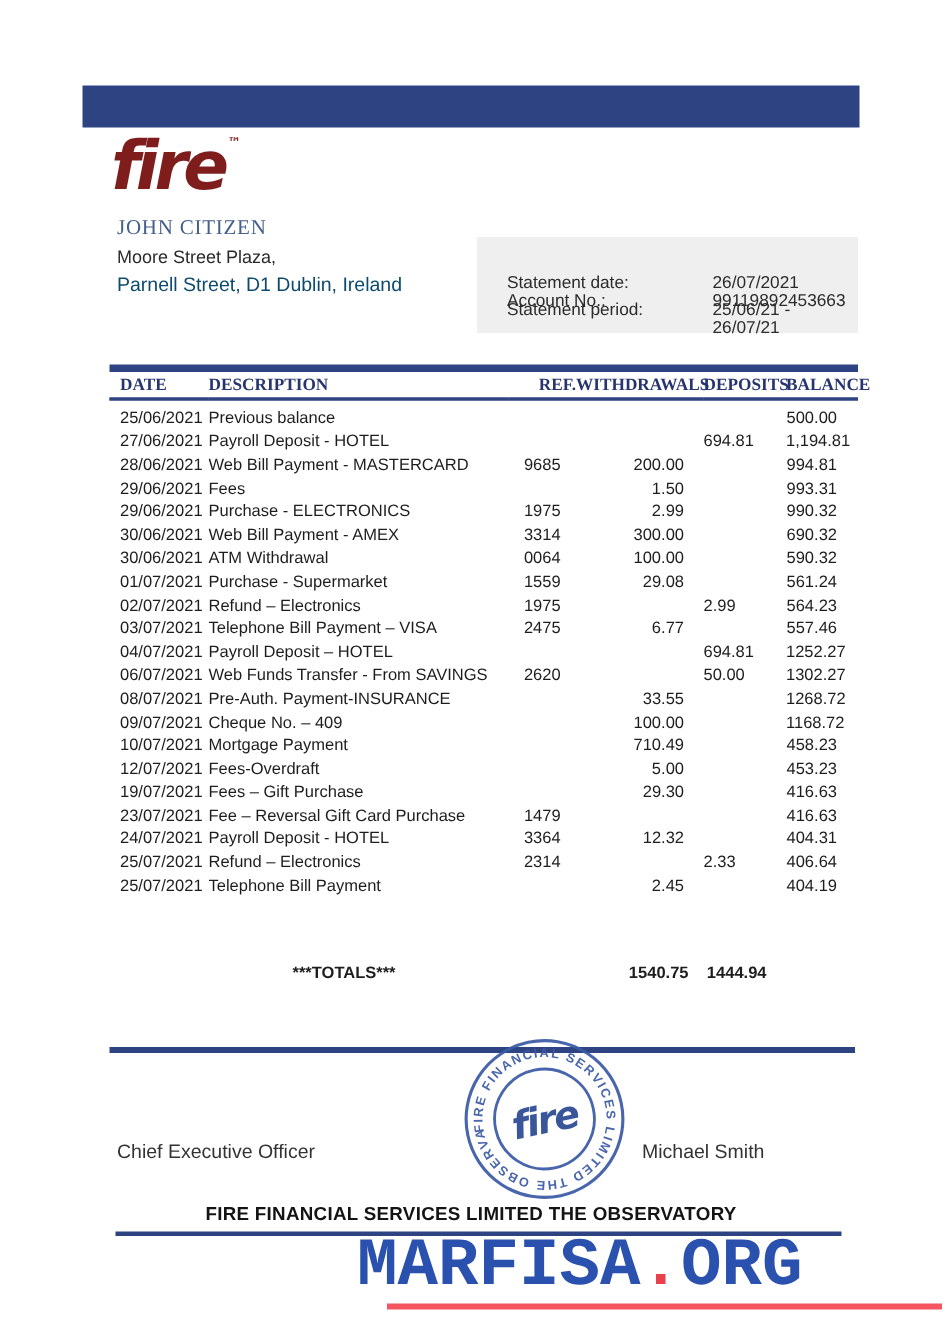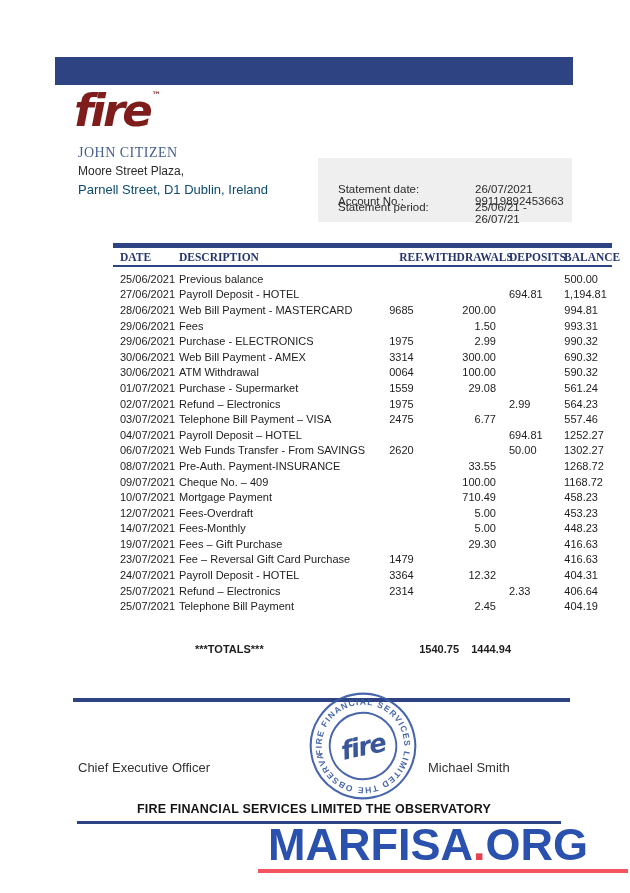--- a/index.html
+++ b/index.html
@@ -19,21 +19,21 @@
   .addr2{left:78px;top:182px;font-size:13px;color:#0c4a6e;}
 
   
   .account-box{left:318px;top:158px;width:254px;height:64px;background:#efefef;}
   .acct-row{position:absolute;left:20px;width:230px;height:18px;font-size:11.5px;color:#2b2b2b;}
   .acct-row .lab{position:absolute;left:0;top:0;}
   .acct-row .val{position:absolute;left:137px;top:0;}
   .acct-row.r0{top:7px;margin-top:30px;} .acct-row.r1{top:25px;} .acct-row.r2{top:43px;}
 
   
-  .table-wrap{left:73px;top:243px;width:499px;margin-left:40px;}
+  .table-wrap{left:73px;top:243px;width:499px;}
   .thead-bar{width:499px;height:5px;background:#2e4382;}
   table{border-collapse:collapse;width:499px;table-layout:fixed;}
   col.c-date{width:66px;} col.c-desc{width:200px;} col.c-ref{width:45px;}
   col.c-wd{width:85px;} col.c-dep{width:55px;} col.c-bal{width:48px;}
   thead th{font-family:"Liberation Serif",serif;font-size:11.5px;font-weight:700;color:#27356f;text-align:left;height:17px;padding:0;vertical-align:middle;}
   thead tr{border-bottom:2.5px solid #2e4382;}
   th.h-date{padding-left:7px;}
   th.h-ref,th.h-wd,th.h-dep,th.h-bal{text-align:right;}
   th.h-wd{padding-right:13px;} th.h-dep{padding-right:16px;} th.h-bal{padding-right:14px;}
   tbody td{font-size:11px;color:#1d1d1d;height:15.6px;padding:0;white-space:nowrap;overflow:hidden;}
@@ -52,21 +52,21 @@
 
   
   .footer-line{left:73px;top:698px;width:497px;height:4px;background:#2e4382;}
   .stamp-wrap{left:306px;top:689px;width:114px;height:114px;transform:rotate(-12deg);opacity:0.92;}
   .ceo-label{left:78px;top:760px;font-size:13px;color:#333;}
   .signer-name{left:428px;top:760px;font-size:13px;color:#333;}
   .company-line{left:55px;top:802px;width:518px;text-align:center;font-size:12.5px;font-weight:700;color:#141414;letter-spacing:0.2px;}
   .bottom-line{left:77px;top:821px;width:484px;height:3px;background:#2e4382;}
 
   
-  .watermark{left:268px;top:822px;font-family:Liberation Sans, sans-serif;font-size:45px;font-weight:700;color:#2b51ae;letter-spacing:0;line-height:1;white-space:nowrap;}
+  .watermark{left:238px;top:822px;font-family:Liberation Mono, monospace;font-size:45px;font-weight:700;color:#2b51ae;letter-spacing:0;line-height:1;white-space:nowrap;}
   .watermark .dot{color:#e8404d;}
   .watermark-underline{left:258px;top:869px;width:370px;height:4px;background:#f4555e;}
 </style>
 </head>
 <body>
 
 <div class="abs topbar"></div>
 
 <div class="abs logo"><span>fire</span><span class="tm">™</span></div>
 
@@ -233,28 +233,20 @@
         </tr>
         <tr>
           <td class="c0">12/07/2021</td>
           <td class="c1">Fees-Overdraft</td>
           <td class="c2"></td>
           <td class="c3">5.00</td>
           <td class="c4"></td>
           <td class="c5">453.23</td>
         </tr>
         <tr>
-          <td class="c0">14/07/2021</td>
-          <td class="c1">Fees-Monthly</td>
-          <td class="c2"></td>
-          <td class="c3">5.00</td>
-          <td class="c4"></td>
-          <td class="c5">448.23</td>
-        </tr>
-        <tr>
           <td class="c0">19/07/2021</td>
           <td class="c1">Fees – Gift Purchase</td>
           <td class="c2"></td>
           <td class="c3">29.30</td>
           <td class="c4"></td>
           <td class="c5">416.63</td>
         </tr>
         <tr>
           <td class="c0">23/07/2021</td>
           <td class="c1">Fee – Reversal Gift Card Purchase</td>

